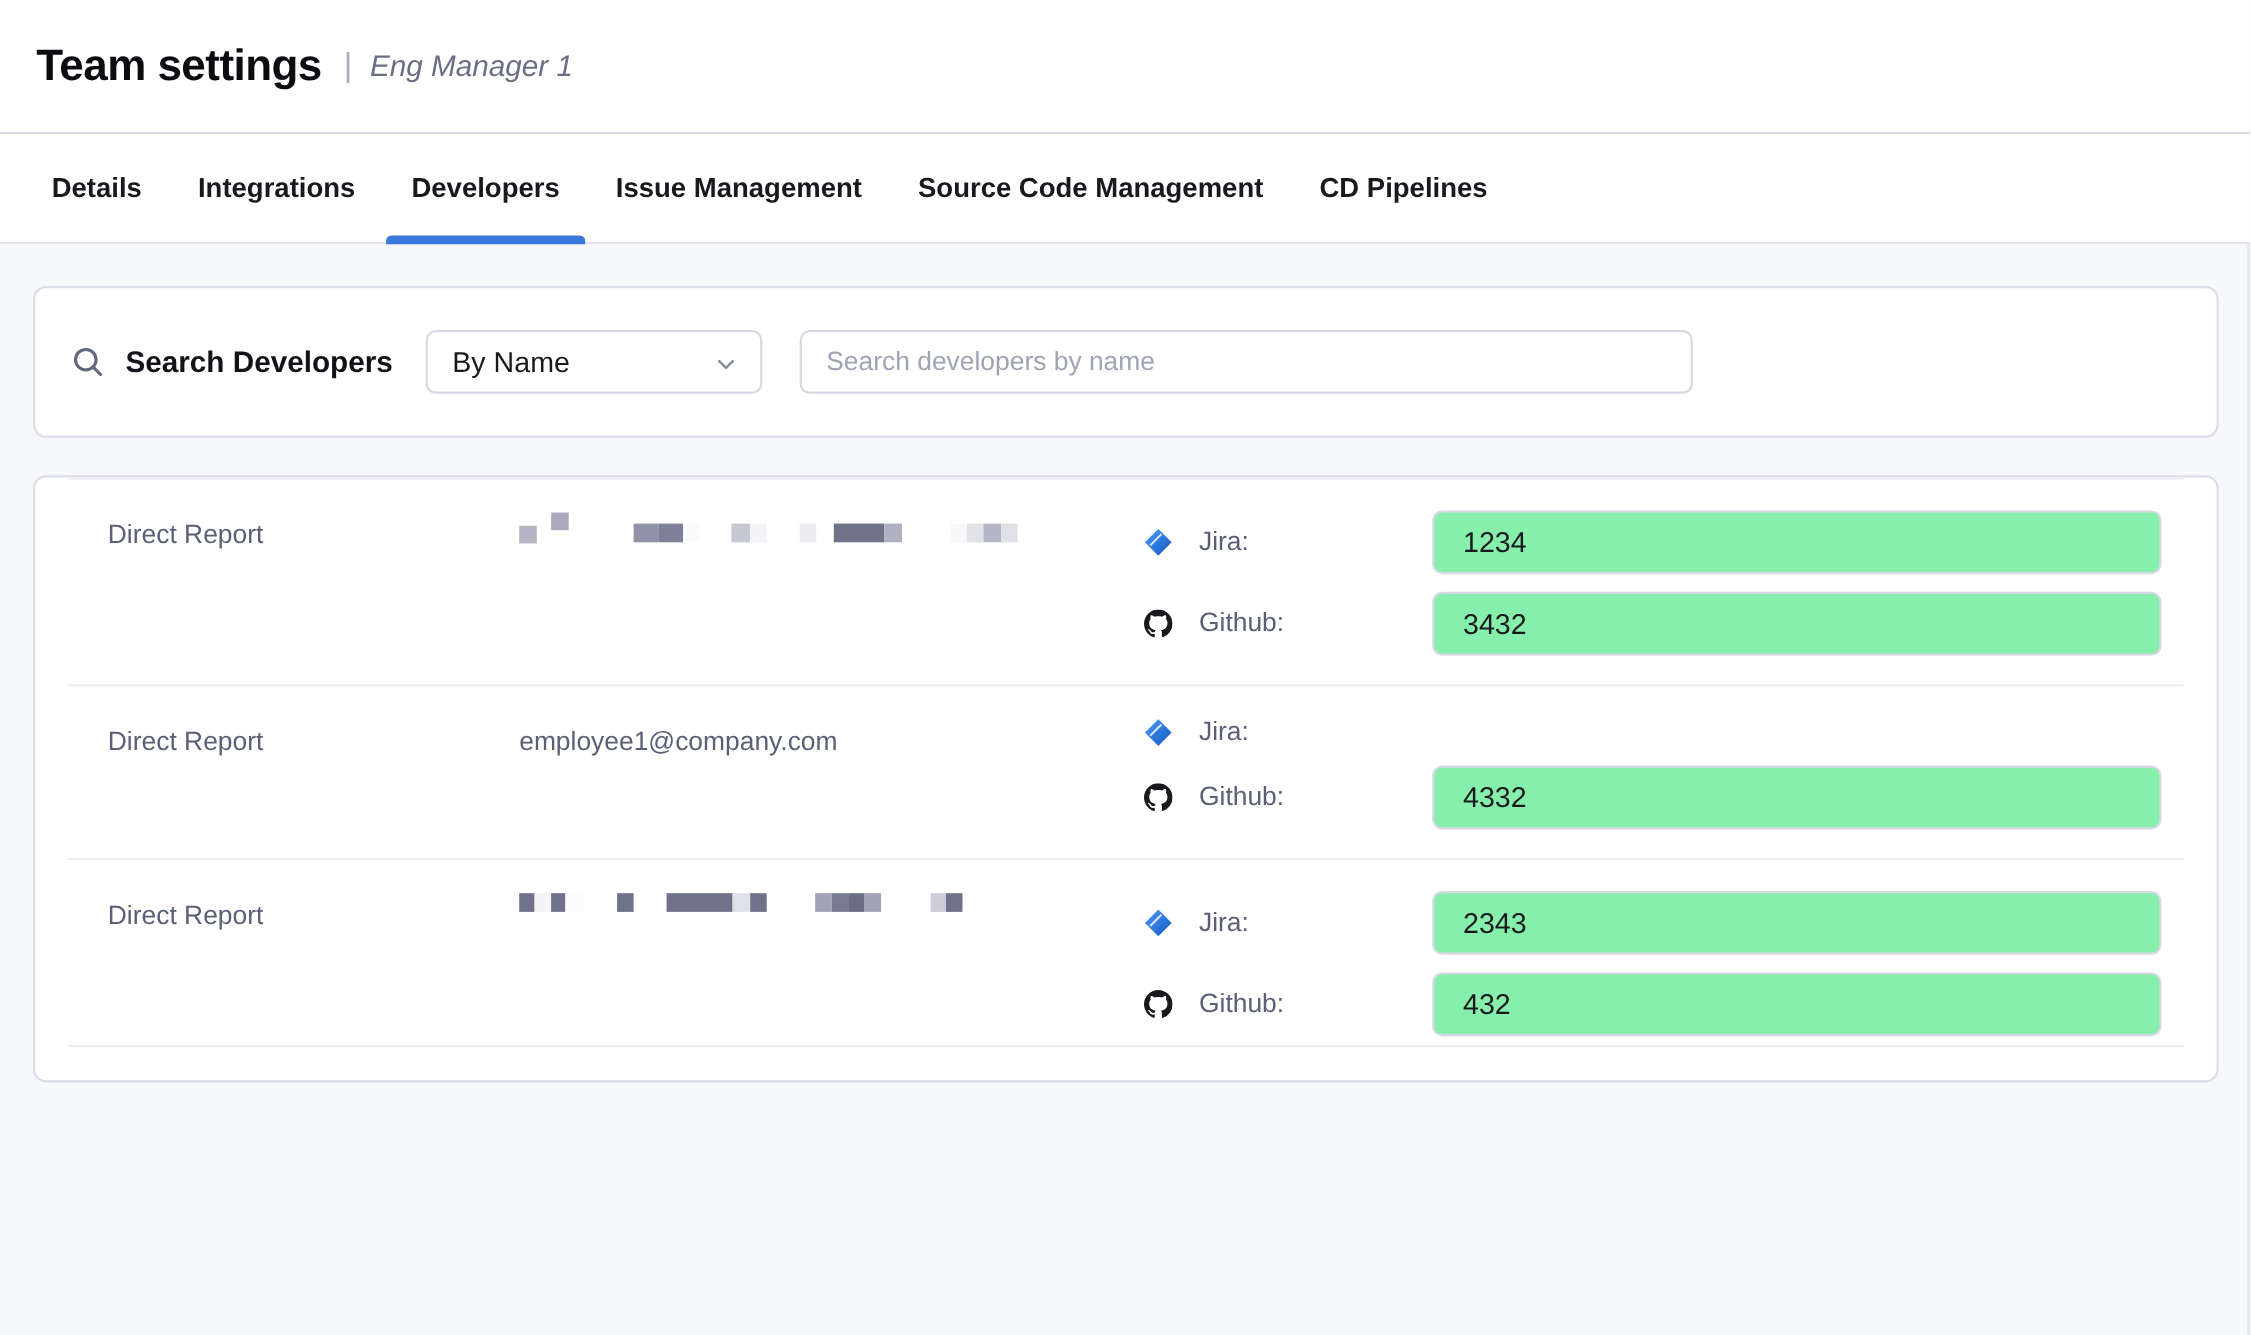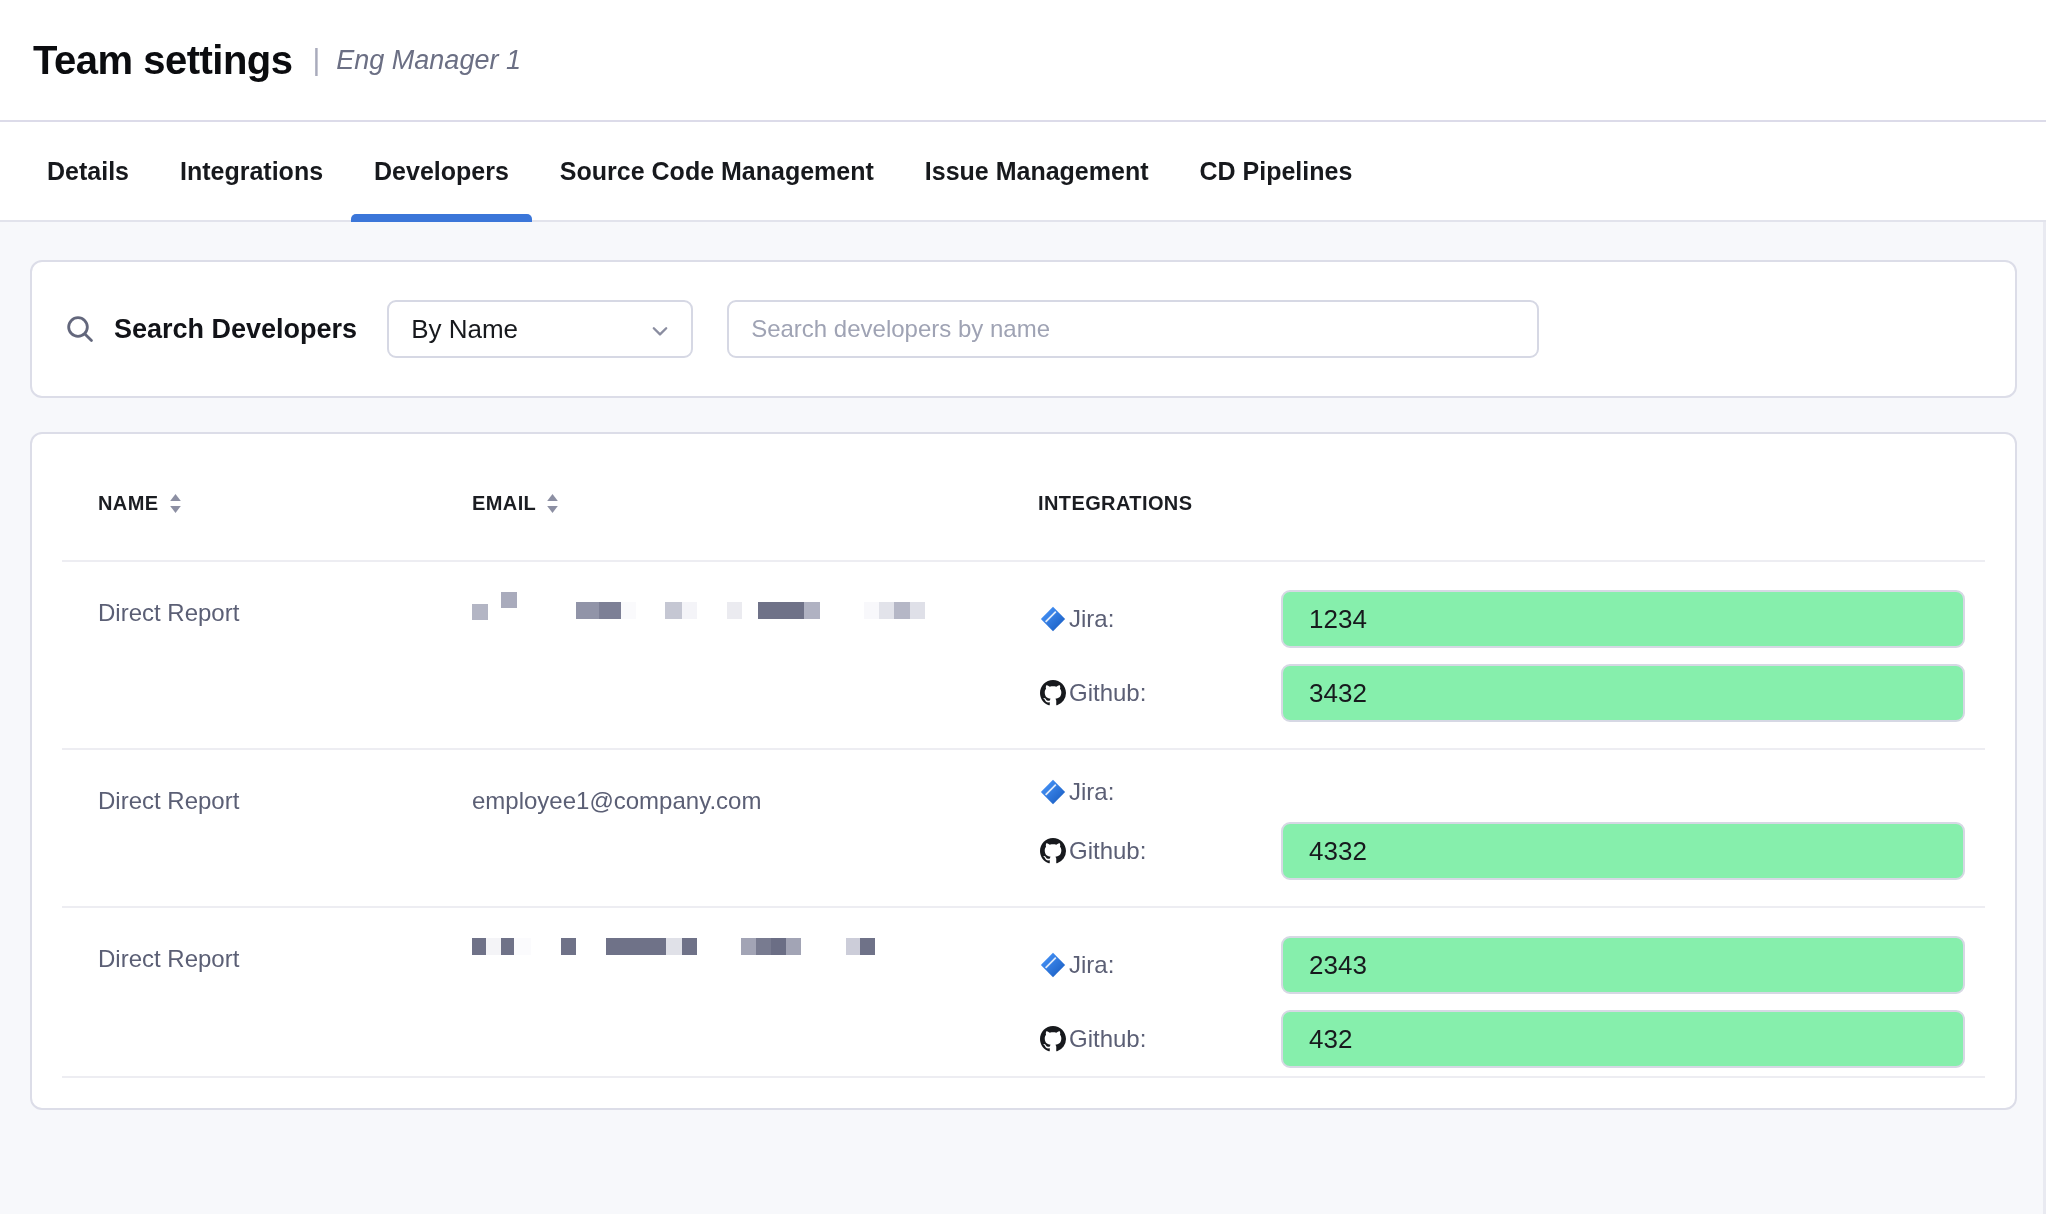--- a/index.html
+++ b/index.html
@@ -109,21 +109,21 @@
   }
   .redacted { display:flex; align-items:flex-start; padding-top:0; }
   .redacted .px { display:block; flex:none; }
 
   .intg-cell { display:flex; flex-direction:column; }
   .field-line { display:flex; align-items:center; }
   .field-line + .field-line { margin-top:16px; }
   .intg-icon { width:26px; height:26px; flex:none; margin-left:2px; }
   .intg-label {
     font-size:24px; color:#5b5f75;
-    margin-left:3px; width:212px; flex:none;
+    margin-left:24px; width:212px; flex:none;
   }
   .intg-input {
     flex:1; height:58px;
     border:2px solid #d6d8e4; border-radius:9px;
     padding:0 26px; font-size:26px; color:#17191d;
     font-family:inherit; background:#86efac; outline:none;
   }
 </style>
 </head>
 <body>
@@ -140,22 +140,22 @@
 <header class="title-bar">
   <h1 class="page-title">Team settings</h1>
   <span class="title-pipe">|</span>
   <span class="page-subtitle">Eng Manager 1</span>
 </header>
 
 <nav class="tab-bar">
   <div class="tab">Details</div>
   <div class="tab">Integrations</div>
   <div class="tab active">Developers</div>
+  <div class="tab">Issue Management</div>
   <div class="tab">Source Code Management</div>
-  <div class="tab">Issue Management</div>
   <div class="tab">CD Pipelines</div>
 </nav>
 
 <main class="content">
 
   <section class="card search-card">
     <span class="search-icon-wrap">
       <svg viewBox="0 0 24 24" width="32" height="32" fill="none" stroke="#63677c" stroke-width="2.1" stroke-linecap="round">
         <circle cx="10.5" cy="10.5" r="7"></circle>
         <line x1="15.7" y1="15.7" x2="20.6" y2="20.6"></line>
@@ -169,43 +169,20 @@
           <path d="M3.5 6 L8 10.5 L12.5 6"></path>
         </svg>
       </span>
     </div>
     <input class="search-input" type="text" placeholder="Search developers by name" style="">
   </section>
 
   <section class="card table-card">
     <div class="t-inner">
 
-      <div class="trow thead-row">
-        <div class="th-cell">
-          <span>NAME</span>
-          <span class="sort-icon">
-            <svg viewBox="0 0 10 15" width="13" height="19">
-              <path d="M5 0 L9.2 5.6 H0.8 Z" fill="#8c8fa3"></path>
-              <path d="M5 15 L0.8 9.4 H9.2 Z" fill="#8c8fa3"></path>
-            </svg>
-          </span>
-        </div>
-        <div class="th-cell">
-          <span>EMAIL</span>
-          <span class="sort-icon">
-            <svg viewBox="0 0 10 15" width="13" height="19">
-              <path d="M5 0 L9.2 5.6 H0.8 Z" fill="#8c8fa3"></path>
-              <path d="M5 15 L0.8 9.4 H9.2 Z" fill="#8c8fa3"></path>
-            </svg>
-          </span>
-        </div>
-        <div class="th-cell">
-          <span>INTEGRATIONS</span>
-        </div>
-      </div>
 
       <div class="trow body-row">
         <div class="name-cell">Direct Report</div>
         <div class="email-cell redacted">
             <span class="px" style="width: 16px; height: 16px; background: rgb(179, 181, 196); margin-left: 0px; margin-top: 14px;"></span>
             <span class="px" style="width: 16px; height: 16px; background: rgb(169, 171, 188); margin-left: 13px; margin-top: 2px;"></span>
             <span class="px" style="width: 23px; height: 17px; background: rgb(145, 148, 168); margin-left: 59px; margin-top: 12px;"></span>
             <span class="px" style="width: 22px; height: 17px; background: rgb(125, 128, 150); margin-left: 0px; margin-top: 12px;"></span>
             <span class="px" style="width: 15px; height: 17px; background: rgb(250, 250, 252); margin-left: 0px; margin-top: 12px;"></span>
             <span class="px" style="width: 17px; height: 17px; background: rgb(197, 199, 211); margin-left: 29px; margin-top: 12px;"></span>

